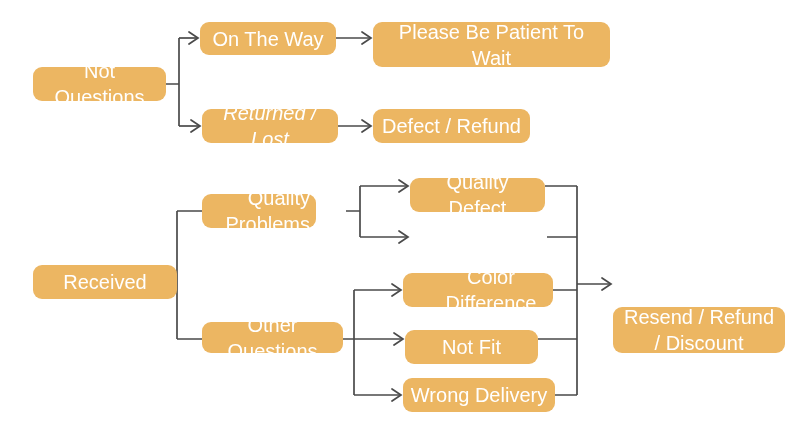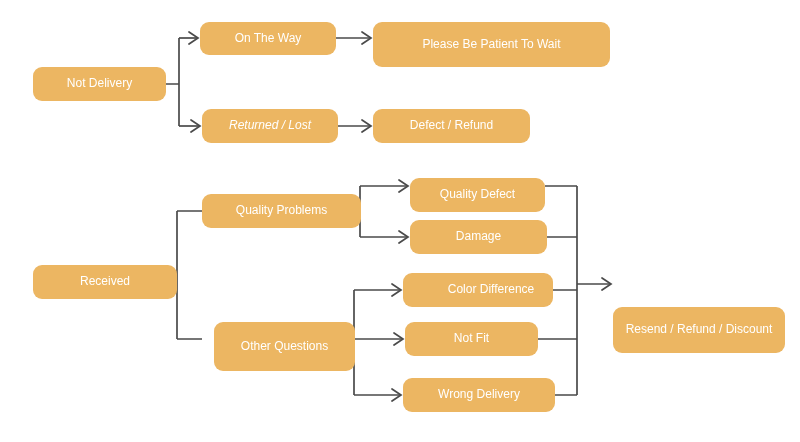--- a/index.html
+++ b/index.html
@@ -37,36 +37,36 @@
   }
   .node {
     position: absolute;
     display: flex;
     align-items: center;
     justify-content: center;
     text-align: center;
     background: var(--node-fill);
     color: var(--node-text);
     border-radius: 9px;
-    font-size: 12px;
+    font-size: 20px;
     line-height: 1.3;
     padding: 2px 6px;
   }
   #n-not-received            { left: 33px;  top: 67px;  width: 133px; height: 34px; }
   #n-on-the-way              { left: 200px; top: 22px;  width: 136px; height: 33px; }
   #n-please-be-patient       { left: 373px; top: 22px;  width: 237px; height: 45px; }
   #n-returned-lost           { left: 202px; top: 109px; width: 136px; height: 34px; font-style: italic; }
   #n-resend-refund           { left: 373px; top: 109px; width: 157px; height: 34px; }
   #n-received                { left: 33px;  top: 265px; width: 144px; height: 34px; }
-  #n-quality-problems        { left: 202px; top: 194px; width: 159px; height: 34px; }
-  #n-other-questions         { left: 214px; top: 322px; width: 141px; height: 49px; }
+  #n-quality-problems        { left: 202px; top: 194px; width: 114px; height: 34px; text-align: right; }
+  #n-other-questions         { left: 202px; top: 322px; width: 141px; height: 31px; }
   #n-quality-defect          { left: 410px; top: 169px; width: 135px; height: 34px; margin-top: 9px; }
   #n-damage                  { left: 410px; top: 220px; width: 137px; height: 34px; }
   #n-color-difference        { left: 403px; top: 273px; width: 150px; height: 34px; padding-left: 32px; }
-  #n-not-fit                 { left: 405px; top: 322px; width: 133px; height: 34px; }
+  #n-not-fit                 { left: 405px; top: 330px; width: 133px; height: 34px; }
   #n-wrong-delivery          { left: 403px; top: 378px; width: 152px; height: 34px; }
   #n-resend-refund-discount  { left: 613px; top: 261px; width: 172px; height: 46px; margin-top: 46px; }
 </style>
 </head>
 <body>
 
 <div class="canvas">
 
   <svg class="edges" viewBox="0 0 800 442" xmlns="http://www.w3.org/2000/svg">
     <defs>
@@ -89,28 +89,27 @@
 
     <path class="link" d="M343 339 H354 M354 290 V395"></path>
     <path class="link" marker-end="url(#arrow)" d="M354 290 H401"></path>
     <path class="link" marker-end="url(#arrow)" d="M354 339 H403"></path>
     <path class="link" marker-end="url(#arrow)" d="M354 395 H401"></path>
 
     <path class="link" d="M545 186 H577 M547 237 H577 M553 290 H577 M538 339 H577 M538 395 H577 M577 186 V395"></path>
     <path class="link" marker-end="url(#arrow)" d="M577 284 H611"></path>
   </svg>
 
-  <div class="node" id="n-not-received">Not Delivery</div>
+  <div class="node" id="n-not-received">Not Questions</div>
   <div class="node" id="n-on-the-way">On The Way</div>
   <div class="node" id="n-please-be-patient">Please Be Patient To Wait</div>
   <div class="node" id="n-returned-lost">Returned / Lost</div>
   <div class="node" id="n-resend-refund">Defect / Refund</div>
   <div class="node" id="n-received">Received</div>
   <div class="node" id="n-quality-problems">Quality Problems</div>
   <div class="node" id="n-other-questions">Other Questions</div>
   <div class="node" id="n-quality-defect">Quality Defect</div>
-  <div class="node" id="n-damage">Damage</div>
   <div class="node" id="n-color-difference">Color Difference</div>
   <div class="node" id="n-not-fit">Not Fit</div>
   <div class="node" id="n-wrong-delivery">Wrong Delivery</div>
   <div class="node" id="n-resend-refund-discount">Resend / Refund / Discount</div>
 
 </div>
 
 </body></html>

